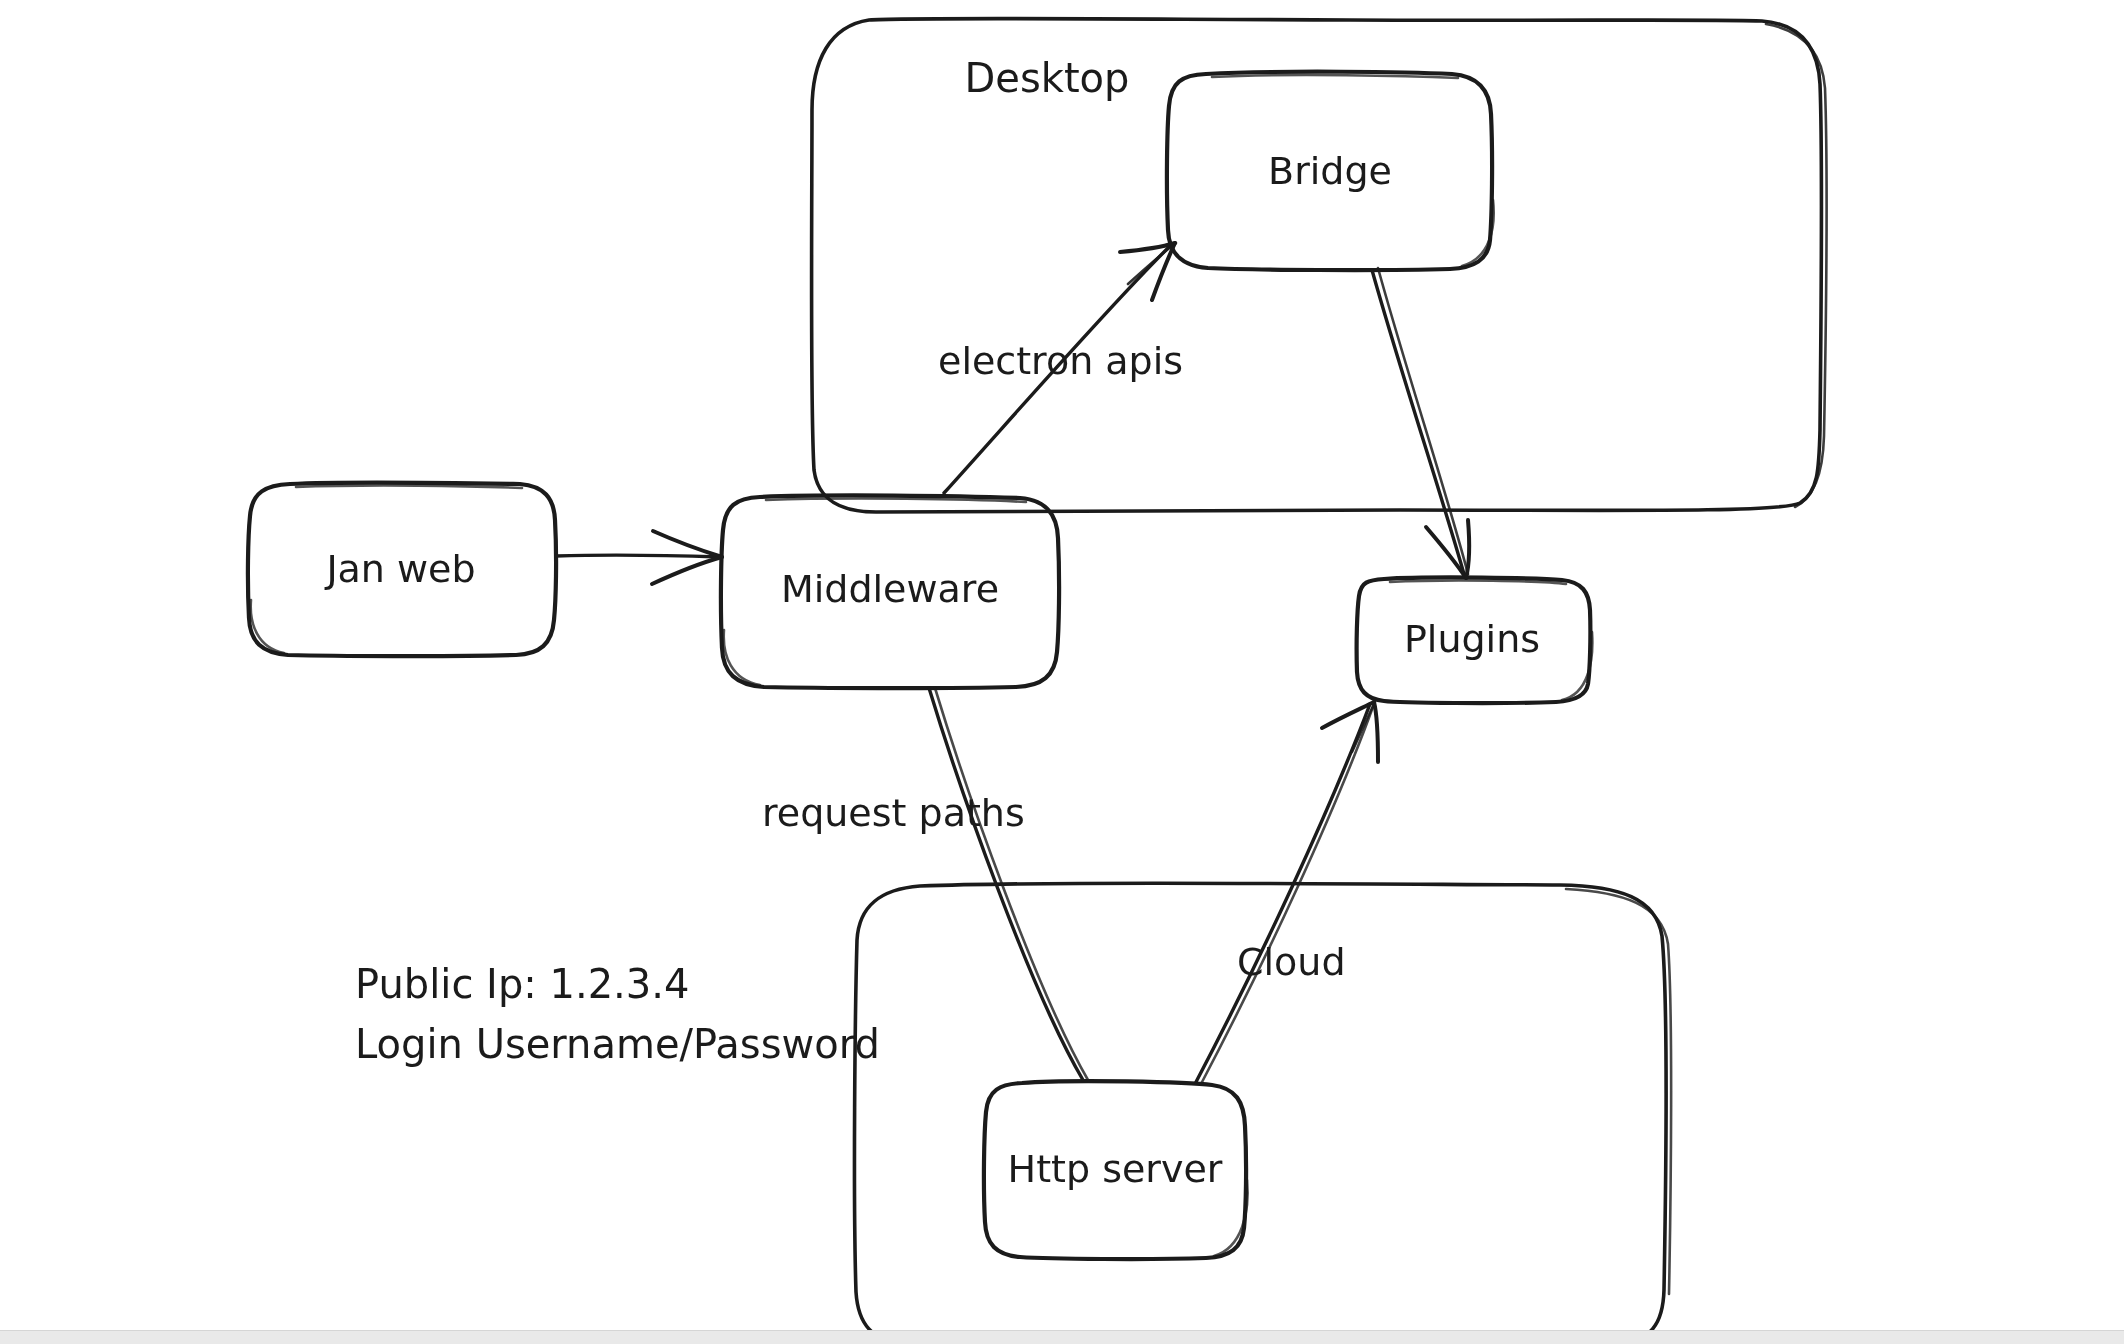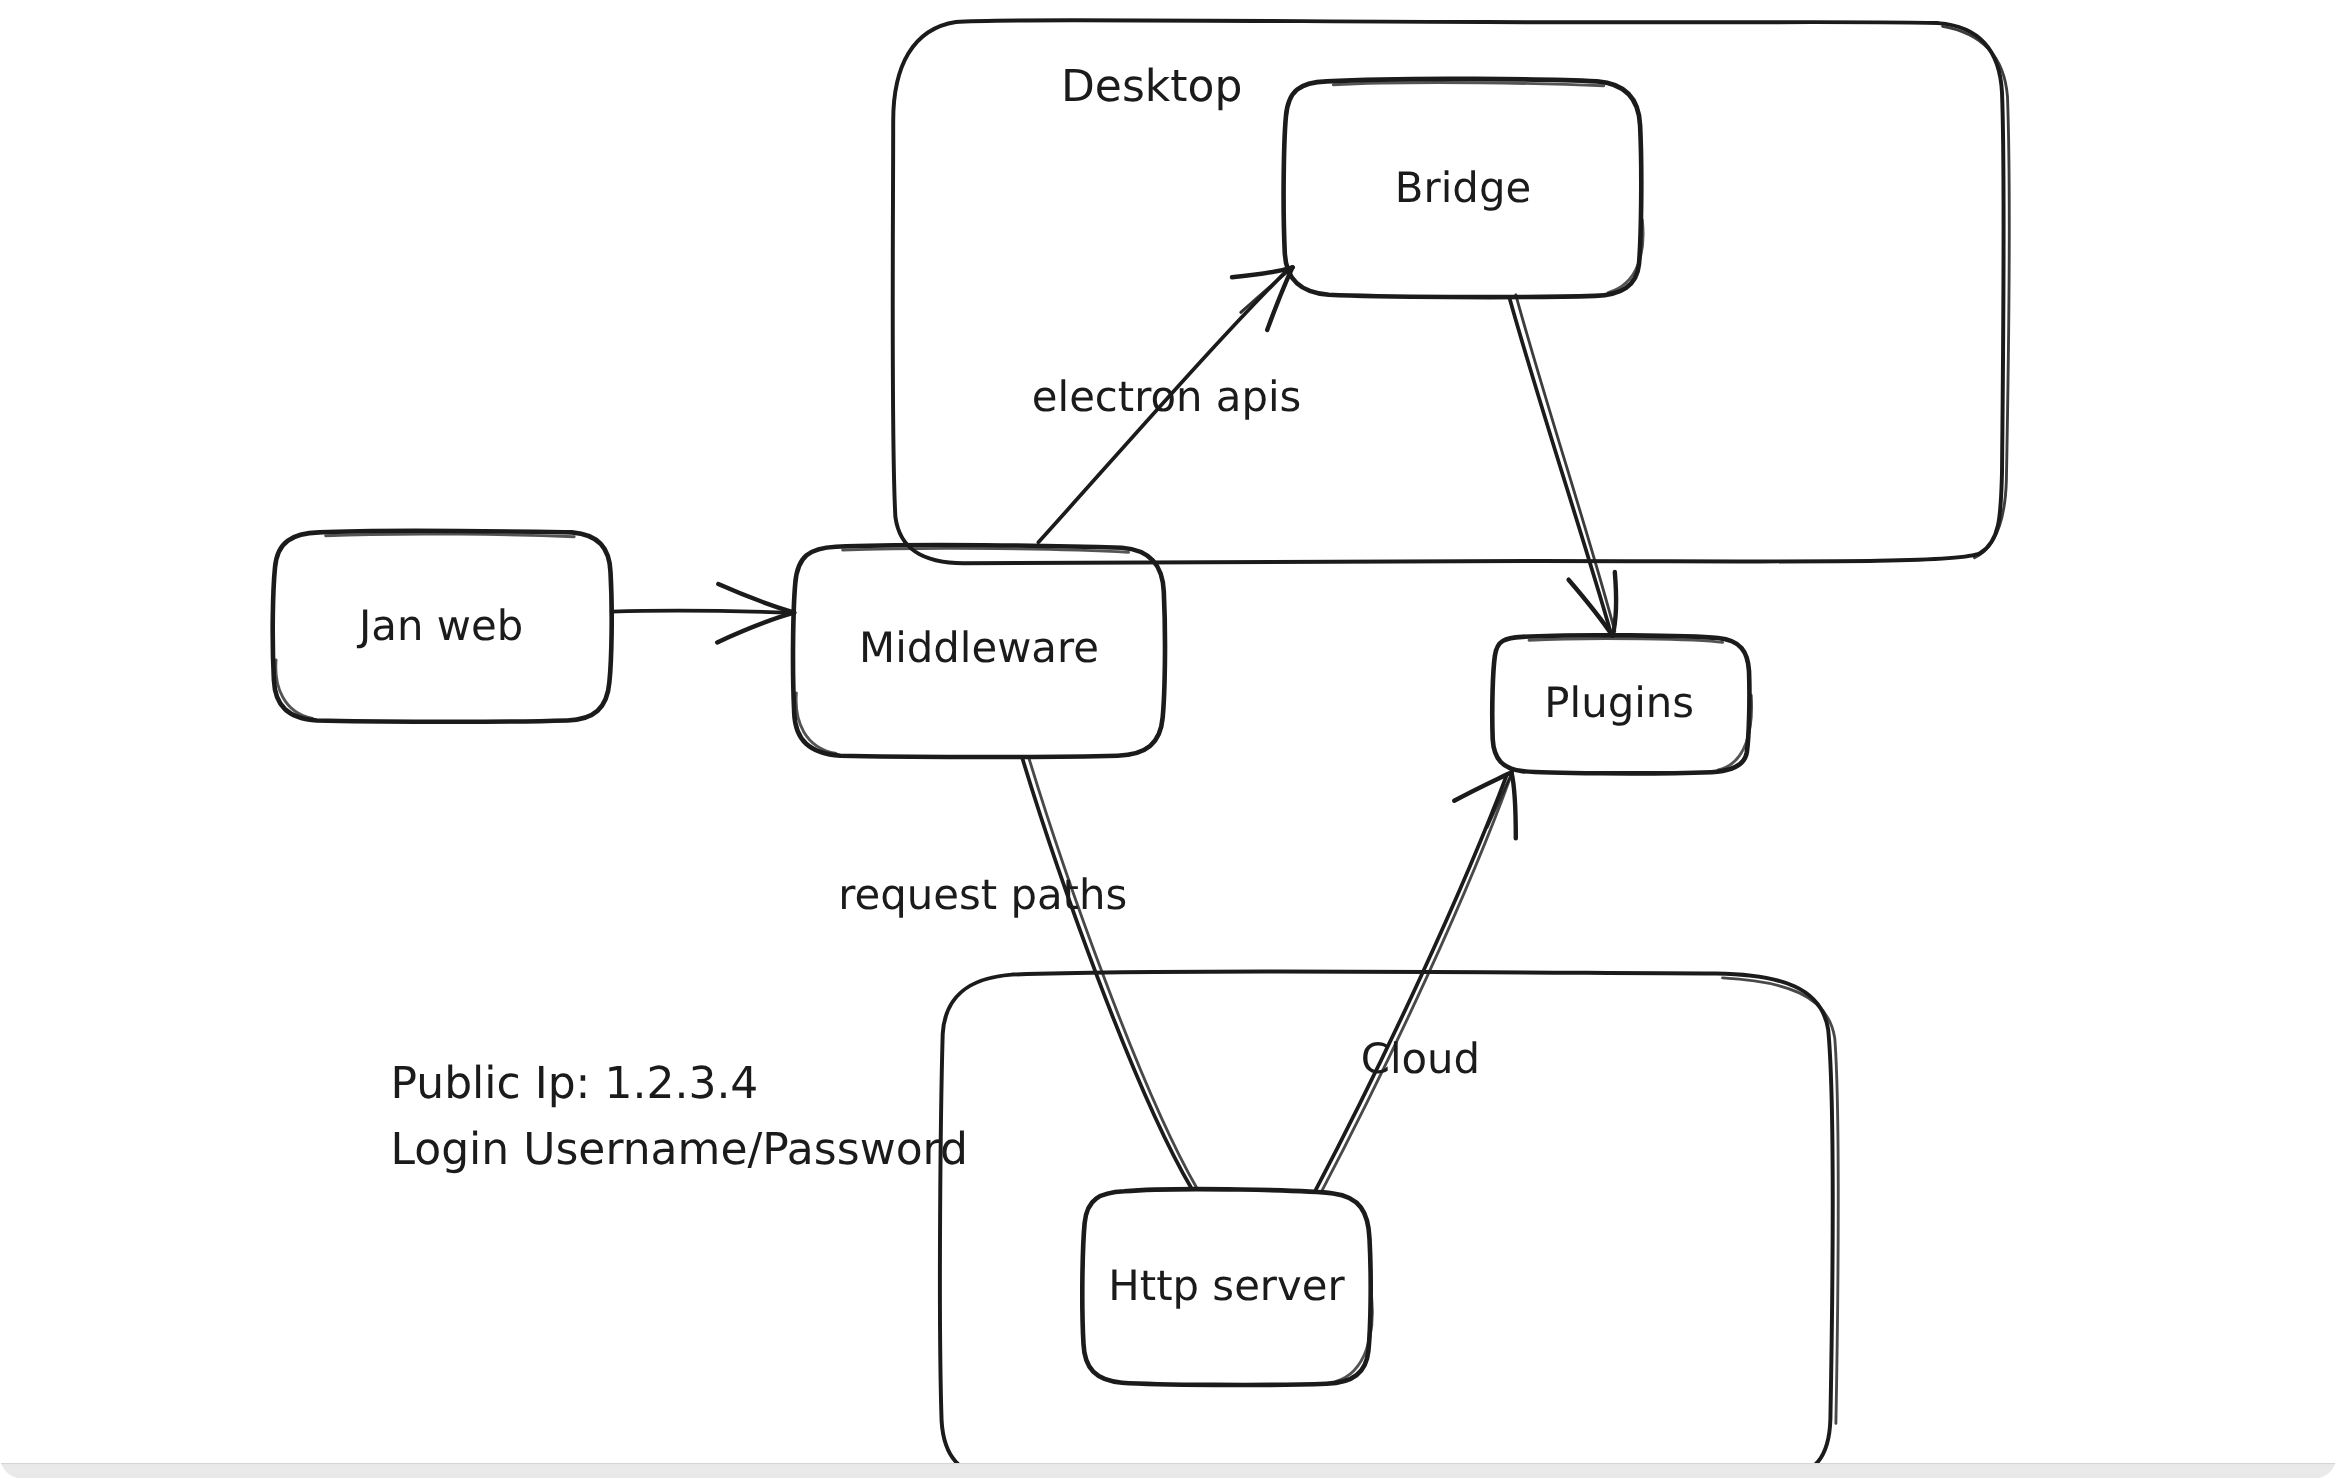--- a/index.html
+++ b/index.html
@@ -7,21 +7,20 @@
     padding: 0;
     background: #ffffff;
   }
   #canvas {
     position: relative;
     width: 2124px;
     height: 1344px;
     background: #ffffff;
     overflow: hidden;
     font-family: "DejaVu Sans", sans-serif;
-    border-radius: 20px;
   }
   #diagram {
     position: absolute;
     inset: 0;
     width: 2124px;
     height: 1344px;
   }
   .node-label,
   .edge-label,
   .group-label,

